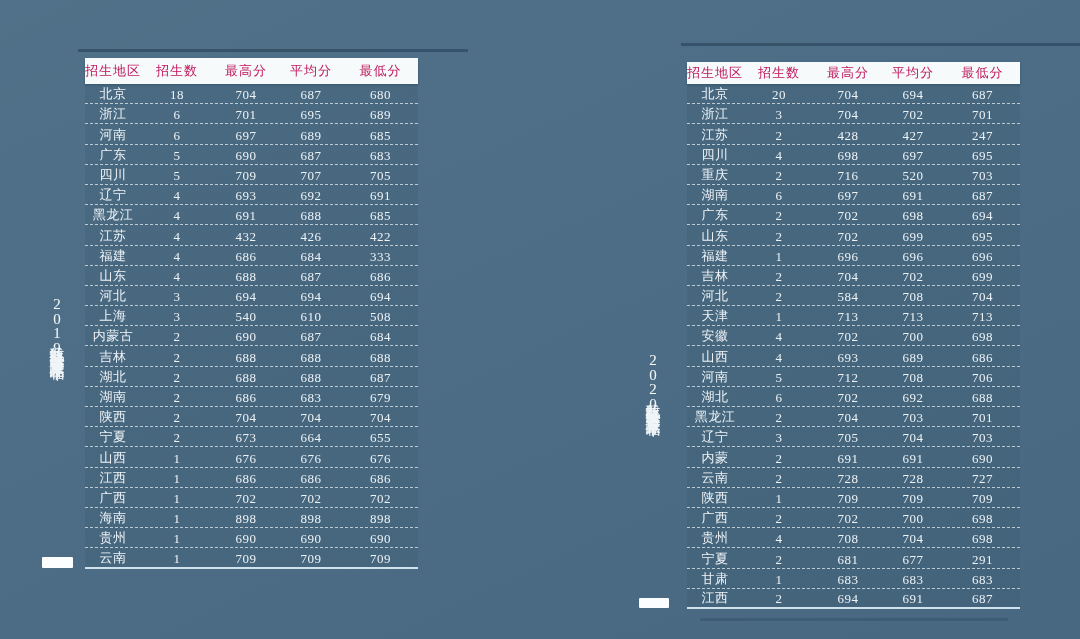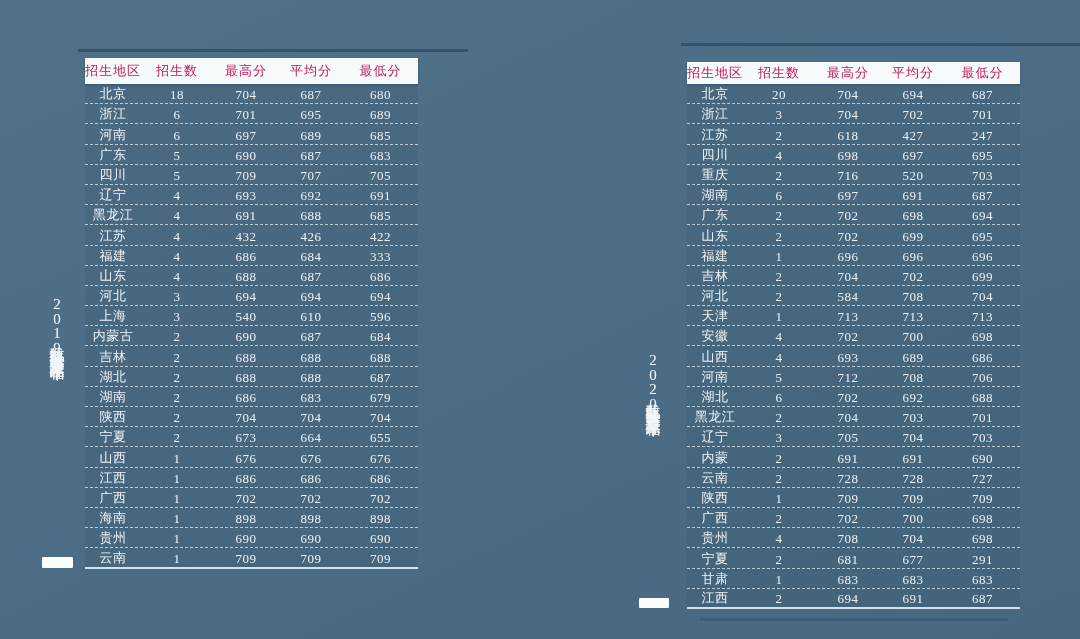--- a/index.html
+++ b/index.html
@@ -168,21 +168,21 @@
         <span class="td">3</span>
         <span class="td">694</span>
         <span class="td">694</span>
         <span class="td">694</span>
       </div>
       <div class="trow">
         <span class="td">上海</span>
         <span class="td">3</span>
         <span class="td">540</span>
         <span class="td">610</span>
-        <span class="td">596</span>
+        <span class="td">508</span>
       </div>
       <div class="trow">
         <span class="td">内蒙古</span>
         <span class="td">2</span>
         <span class="td">690</span>
         <span class="td">687</span>
         <span class="td">684</span>
       </div>
       <div class="trow">
         <span class="td">吉林</span>
@@ -281,21 +281,21 @@
       <div class="trow">
         <span class="td">浙江</span>
         <span class="td">3</span>
         <span class="td">704</span>
         <span class="td">702</span>
         <span class="td">701</span>
       </div>
       <div class="trow">
         <span class="td">江苏</span>
         <span class="td">2</span>
-        <span class="td">618</span>
+        <span class="td">428</span>
         <span class="td">427</span>
         <span class="td">247</span>
       </div>
       <div class="trow">
         <span class="td">四川</span>
         <span class="td">4</span>
         <span class="td">698</span>
         <span class="td">697</span>
         <span class="td">695</span>
       </div>

